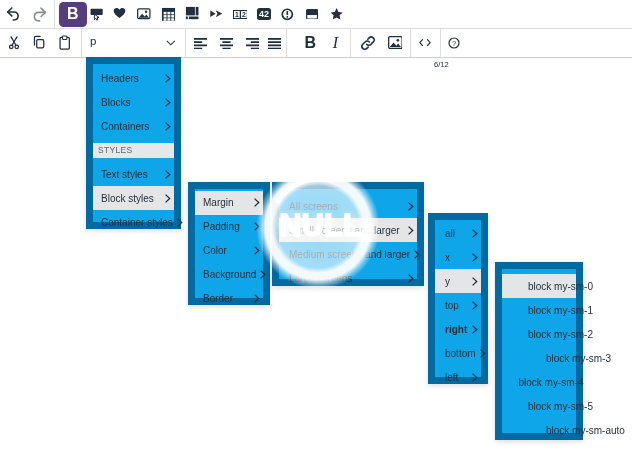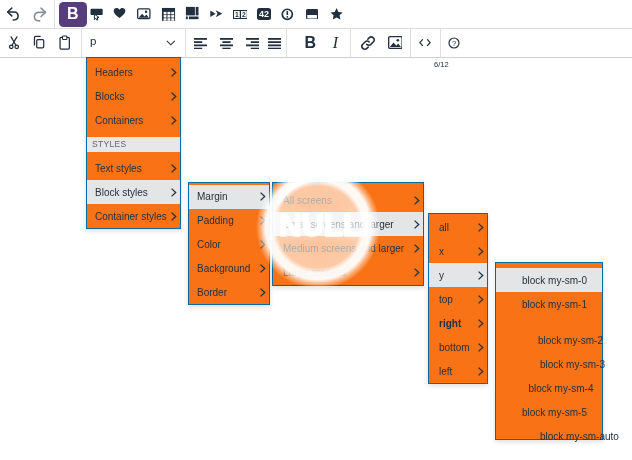--- a/index.html
+++ b/index.html
@@ -2,21 +2,21 @@
 <html><head>
 <meta charset="utf-8">
 <style>
   html,body{margin:0;padding:0;}
   body{width:632px;height:460px;background:#fff;font-family:"Liberation Sans",sans-serif;overflow:hidden;position:relative;}
   .abs{position:absolute;}
   .tb1{position:absolute;left:0;top:0;width:632px;height:28px;background:#fff;border-bottom:1px solid #dcdcdc;}
   .tb2{position:absolute;left:0;top:29px;width:632px;height:28px;background:#fff;border-bottom:1px solid #cfcfcf;}
   .vsep{position:absolute;width:1px;background:#dedede;}
   .ico{position:absolute;display:block;}
-  .menu{position:absolute;background:#f97316;border:1px solid #0369a1;box-sizing:border-box;box-shadow:0 2px 5px rgba(0,0,0,.13);z-index:5;}
+  .menu{position:absolute;background:#0ea5e9;border:7px solid #0369a1;box-sizing:border-box;box-shadow:0 2px 5px rgba(0,0,0,.13);z-index:5;}
   .mi{height:24px;display:flex;align-items:center;justify-content:space-between;padding:0 2px 0 8px;font-size:10px;color:#26313c;box-sizing:border-box;white-space:nowrap;}
   .mi.hl{background:#e3e5e6;}
   .chev{flex:0 0 auto;}
   .mtitle{height:15px;margin:4.5px 0;background:#e5e7e8;font-size:8.5px;color:#5c6770;display:flex;align-items:center;padding-left:5px;letter-spacing:.3px;}
   .wm{position:absolute;left:0;top:0;z-index:50;pointer-events:none;}
 </style>
 </head>
 <body>
 <div class="tb1"></div>
 <div class="tb2"></div>
@@ -323,28 +323,28 @@
       </svg>
     </div>
   <div class="mi" style="padding-left:10px;">
       <span>left</span>
       <svg class="chev" width="11" height="11" viewBox="0 0 24 24" fill="none" stroke="#222f3e" stroke-width="2.8">
         <path d="M10 3.5l9 8.5-9 8.5"></path>
       </svg>
     </div>
 </div>
 
-<div class="menu" style="left:495px;top:262px;width:108px;height:178px;padding-top:5px;">
+<div class="menu" style="left:495px;top:262px;width:88px;height:178px;padding-top:5px;">
   <div class="mi hl" style="padding-left:26px;">
       <span>block my-sm-0</span>
     </div>
   <div class="mi" style="padding-left:26px;">
       <span>block my-sm-1</span>
     </div>
-  <div class="mi" style="padding-left:42px;margin-top:12px;">
+  <div class="mi" style="padding-left:26px;">
       <span>block my-sm-2</span>
     </div>
   <div class="mi" style="padding-left:44px;">
       <span>block my-sm-3</span>
     </div>
   <div class="mi" style="padding-left:26px;justify-content:center;">
       <span>block my-sm-4</span>
     </div>
   <div class="mi" style="padding-left:26px;">
       <span>block my-sm-5</span>

